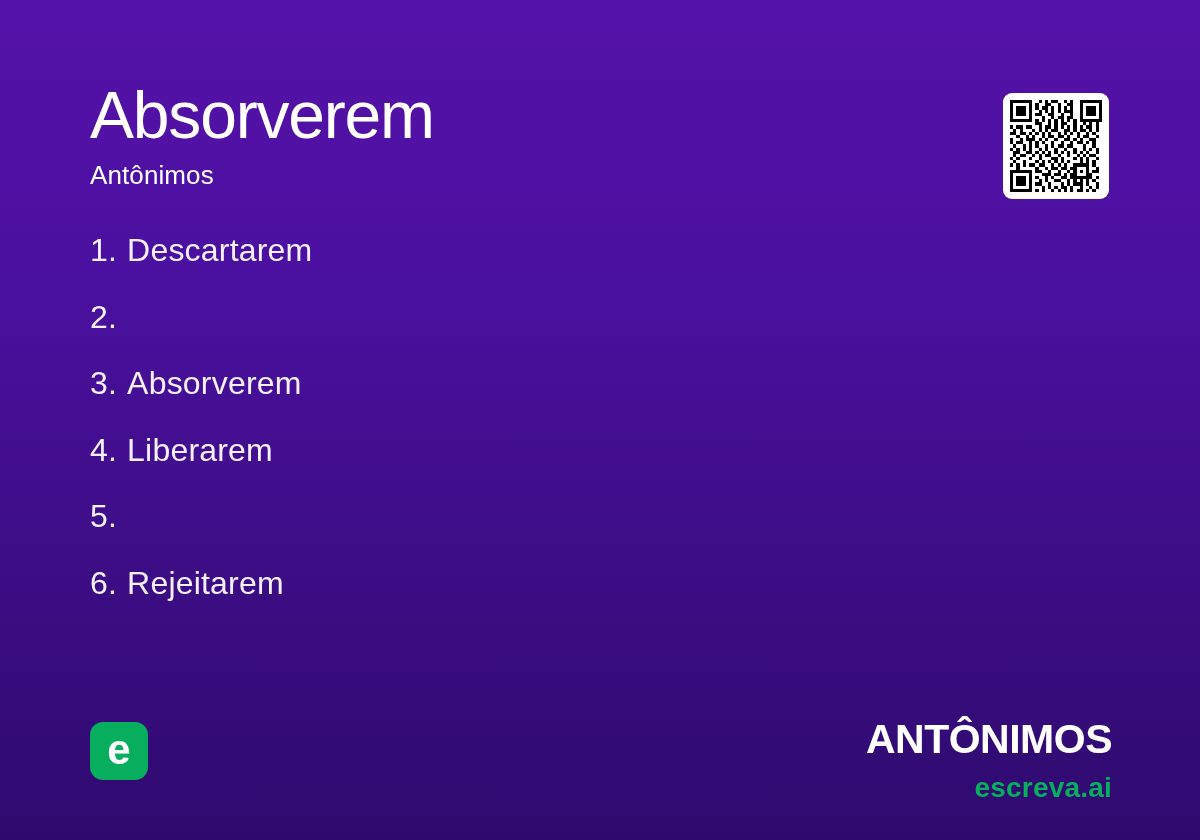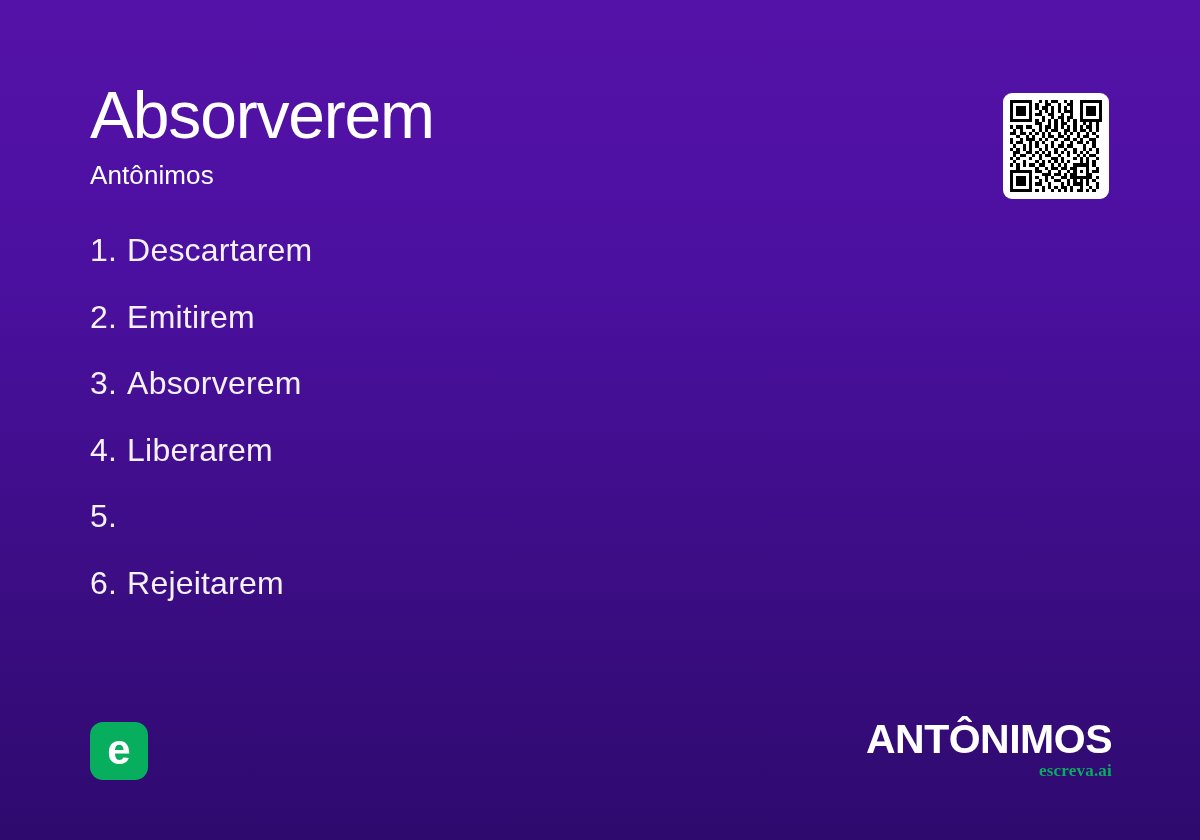--- a/index.html
+++ b/index.html
@@ -114,47 +114,45 @@
   .brand-logo-main {
     display: block;
     font-size: 41px;
     font-weight: 700;
     line-height: 0.95;
     letter-spacing: -0.5px;
     color: #ffffff;
   }
   .brand-logo-sub {
     display: block;
-    margin-top: 3px;
-    font-size: 17px;
+    margin-top: 15px;
+    font-size: 28px;
     font-weight: 700;
     line-height: 1;
     letter-spacing: 0.2px;
     color: #06ae5e;
-    font-family: Liberation Serif, serif;
   }
 </style>
 </head>
 <body>
 
 <div class="card">
 
   <div class="header">
     <h1 class="title">Absorverem</h1>
     <p class="subtitle">Antônimos</p>
   </div>
 
   <ul class="word-list">
     <li class="word-item">
       <span class="word-index">1.</span>
       <span class="word-text">Descartarem</span>
     </li>
     <li class="word-item">
       <span class="word-index">2.</span>
-      <span class="word-text">Emitirem</span>
     </li>
     <li class="word-item">
       <span class="word-index">3.</span>
       <span class="word-text">Absorverem</span>
     </li>
     <li class="word-item">
       <span class="word-index">4.</span>
       <span class="word-text">Liberarem</span>
     </li>
     <li class="word-item">

